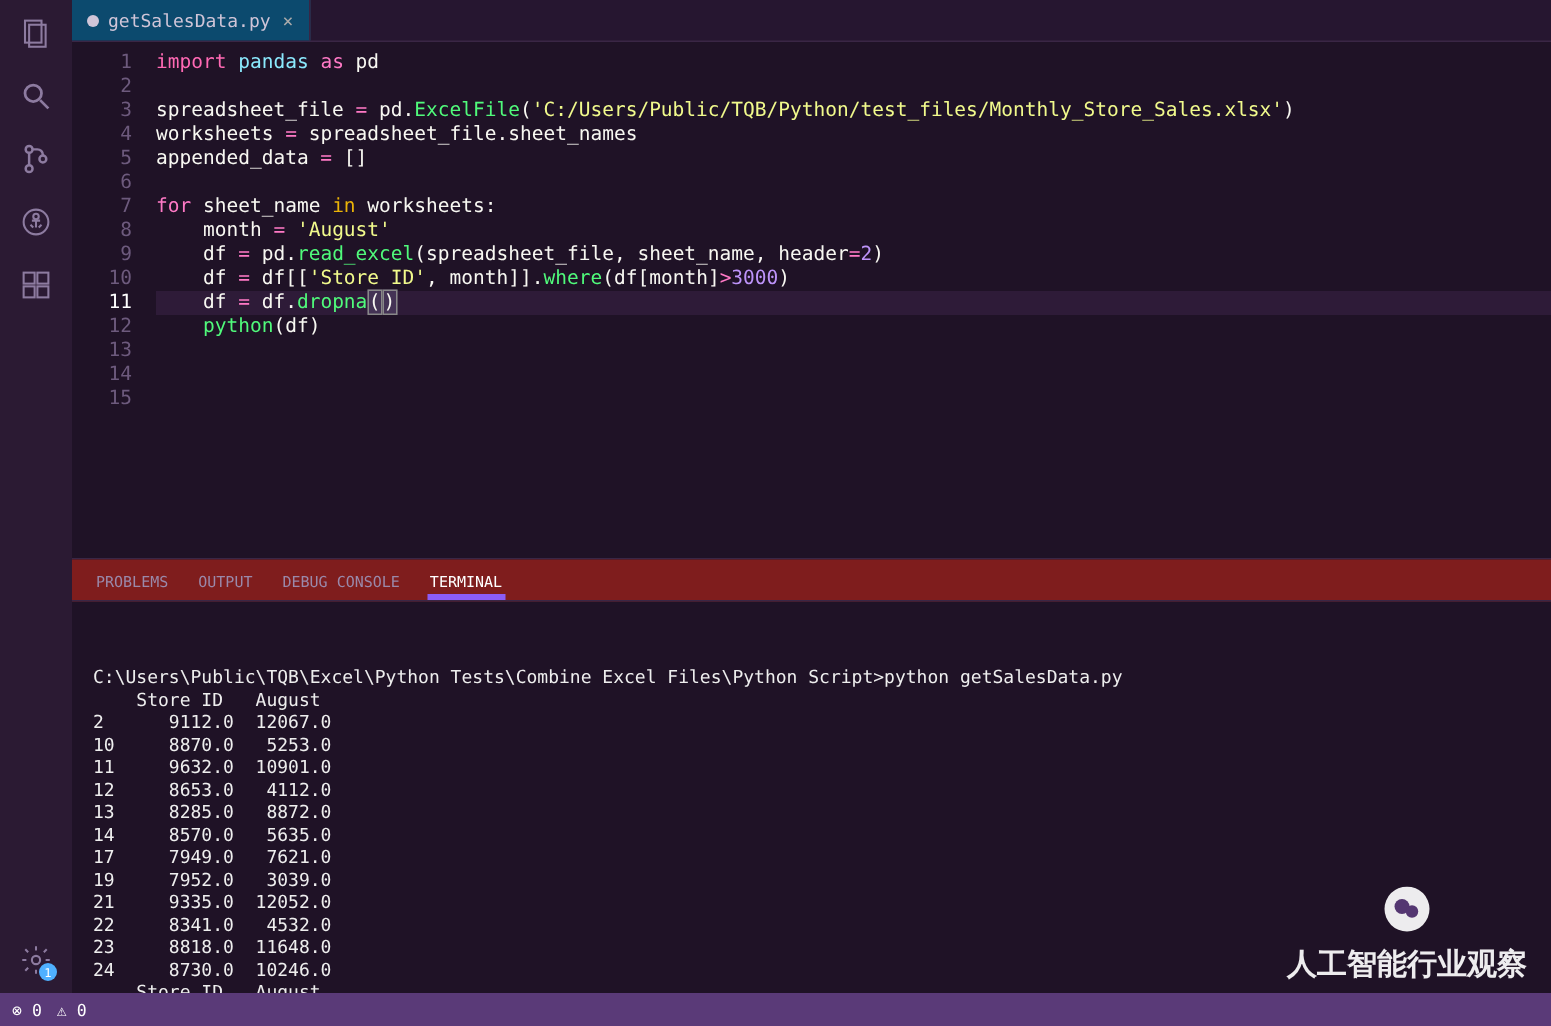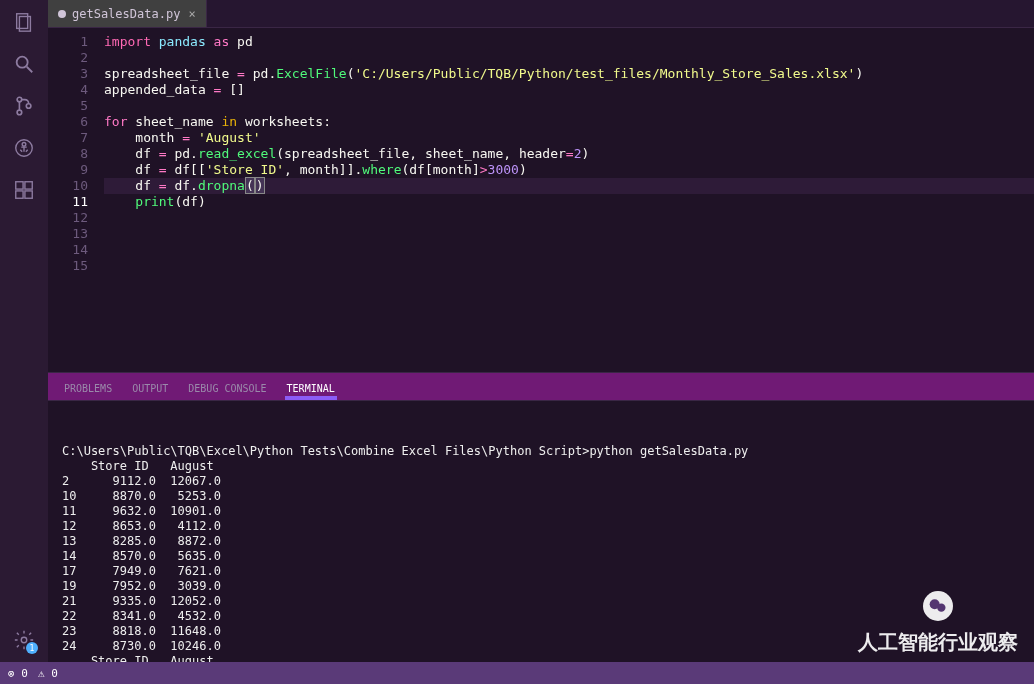--- a/index.html
+++ b/index.html
@@ -5,21 +5,21 @@
 * { margin:0; padding:0; box-sizing:border-box; }
 body { font-family: 'Segoe UI', Consolas, monospace; font-size:12px; background:#1a0e1f; color:#ccc; overflow:hidden; width:1034px; height:684px; position:relative; }
 
 .main { display:flex; height:662px; }
 .activity-bar { width:48px; background:#2b1a33; display:flex; flex-direction:column; align-items:center; padding-top:10px; gap:18px; }
 .activity-bar .ab-icon { width:24px; height:24px; display:flex; align-items:center; justify-content:center; color:#8d7ba0; cursor:pointer; }
 .activity-bar .ab-icon svg { width:22px; height:22px; }
 .activity-bar .spacer { flex:1; }
 .editor-area { flex:1; display:flex; flex-direction:column; background:#1f1226; }
 .tabs { display:flex; background:#261630; height:28px; border-bottom:1px solid #3a2645; }
-.tab { display:flex; align-items:center; padding:0 10px; gap:6px; background:#404040; color:#d0c5d8; font-size:12px; border-right:1px solid #3a2645; }
+.tab { display:flex; align-items:center; padding:0 10px; gap:6px; background:#0c4a6e; color:#d0c5d8; font-size:12px; border-right:1px solid #3a2645; }
 .tab .dot { width:8px; height:8px; border-radius:50%; background:#d0c5d8; display:inline-block; }
 .tab .close { color:#aaa; font-size:12px; margin-left:2px; cursor:pointer; }
 
 .code { flex:1; display:flex; overflow:auto; font-family:Consolas,monospace; font-size:13px; line-height:16px; padding-top:6px; }
 .gutter { width:56px; text-align:right; color:#6d5a7d; user-select:none; padding-right:16px; }
 .gutter div { height:16px; }
 .gutter .cur { color:#fff; }
 .lines { flex:1; }
 .lines div { height:16px; white-space:pre; }
 .hl-line { background:#2e1b38; }
@@ -31,21 +31,21 @@
 .op { color:#ff79c6; }
 .fn { color:#50fa7b; }
 .str { color:#f1fa8c; }
 .num { color:#bd93f9; }
 .kw-for { color:#ff79c6; }
 .kw-in { color:#eab308; }
 .pun { color:#f8f8f2; }
 .paren-hl { border:1px solid #888; background:#443355; }
 
 .panel { height:290px; border-top:1px solid #3a2645; display:flex; flex-direction:column; }
-.panel-tabs { display:flex; gap:16px; padding:6px 14px 0 14px; background:#701a75; font-size:10px; color:#9a89aa; height:28px; border-bottom:1px solid #3a2645; }
+.panel-tabs { display:flex; gap:16px; padding:6px 14px 0 14px; background:#7f1d1d; font-size:10px; color:#9a89aa; height:28px; border-bottom:1px solid #3a2645; }
 .panel-tabs span { padding:4px 2px; cursor:pointer; text-transform:uppercase; }
 .panel-tabs .active { color:#fff; border-bottom:4px solid #8b5cf6; }
 .terminal { flex:1; padding:28px 6px 8px 14px; font-family:Consolas,monospace; font-size:12px; color:#eee; overflow:auto; line-height:15px; white-space:pre; }
 
 .statusbar { height:22px; background:#5a3a78; color:#fff; display:flex; align-items:center; padding:0 8px; font-size:11px; gap:10px; }
 .watermark { position:absolute; right:16px; bottom:28px; color:#fff; font-size:20px; display:flex; align-items:center; gap:8px; font-weight:bold; opacity:.92;flex-direction:column; }
 .watermark .wm-icon { width:30px; height:30px; border-radius:50%; background:#fff; display:flex; align-items:center; justify-content:center; }
 .watermark .wm-icon svg { width:20px; height:20px; }
 </style>
 </head>
@@ -122,28 +122,29 @@
           <div class="cur">11</div>
           <div>12</div>
           <div>13</div>
           <div>14</div>
           <div>15</div>
       </div>
       <div class="lines">
 <div><span class="kw-import">import</span> <span class="mod">pandas</span> <span class="kw-as">as</span> <span class="var">pd</span></div>
 <div></div>
 <div><span class="var">spreadsheet_file</span> <span class="op">=</span> <span class="var">pd</span><span class="pun">.</span><span class="fn">ExcelFile</span><span class="pun">(</span><span class="str">'C:/Users/Public/TQB/Python/test_files/Monthly_Store_Sales.xlsx'</span><span class="pun">)</span></div>
+<div><span class="var">worksheets</span> <span class="op">=</span> <span class="var">spreadsheet_file</span><span class="pun">.</span><span class="var">sheet_names</span></div>
 <div><span class="var">appended_data</span> <span class="op">=</span> <span class="pun">[]</span></div>
 <div></div>
 <div><span class="kw-for">for</span> <span class="var">sheet_name</span> <span class="kw-in">in</span> <span class="var">worksheets</span><span class="pun">:</span></div>
 <div>    <span class="var">month</span> <span class="op">=</span> <span class="str">'August'</span></div>
 <div>    <span class="var">df</span> <span class="op">=</span> <span class="var">pd</span><span class="pun">.</span><span class="fn">read_excel</span><span class="pun">(</span><span class="var">spreadsheet_file</span><span class="pun">,</span> <span class="var">sheet_name</span><span class="pun">,</span> <span class="var">header</span><span class="op">=</span><span class="num">2</span><span class="pun">)</span></div>
 <div>    <span class="var">df</span> <span class="op">=</span> <span class="var">df</span><span class="pun">[[</span><span class="str">'Store ID'</span><span class="pun">,</span> <span class="var">month</span><span class="pun">]].</span><span class="fn">where</span><span class="pun">(</span><span class="var">df</span><span class="pun">[</span><span class="var">month</span><span class="pun">]</span><span class="op">&gt;</span><span class="num">3000</span><span class="pun">)</span></div>
 <div class="hl-line">    <span class="var">df</span> <span class="op">=</span> <span class="var">df</span><span class="pun">.</span><span class="fn">dropna</span><span class="pun paren-hl">(</span><span class="pun paren-hl">)</span></div>
-<div>    <span class="fn">print</span><span class="pun">(</span><span class="var">df</span><span class="pun">)</span></div>
+<div>    <span class="fn">python</span><span class="pun">(</span><span class="var">df</span><span class="pun">)</span></div>
 <div></div>
 <div></div>
 <div></div>
       </div>
     </div>
 
     <div class="panel">
       <div class="panel-tabs">
         <span>PROBLEMS</span>
         <span>OUTPUT</span>

